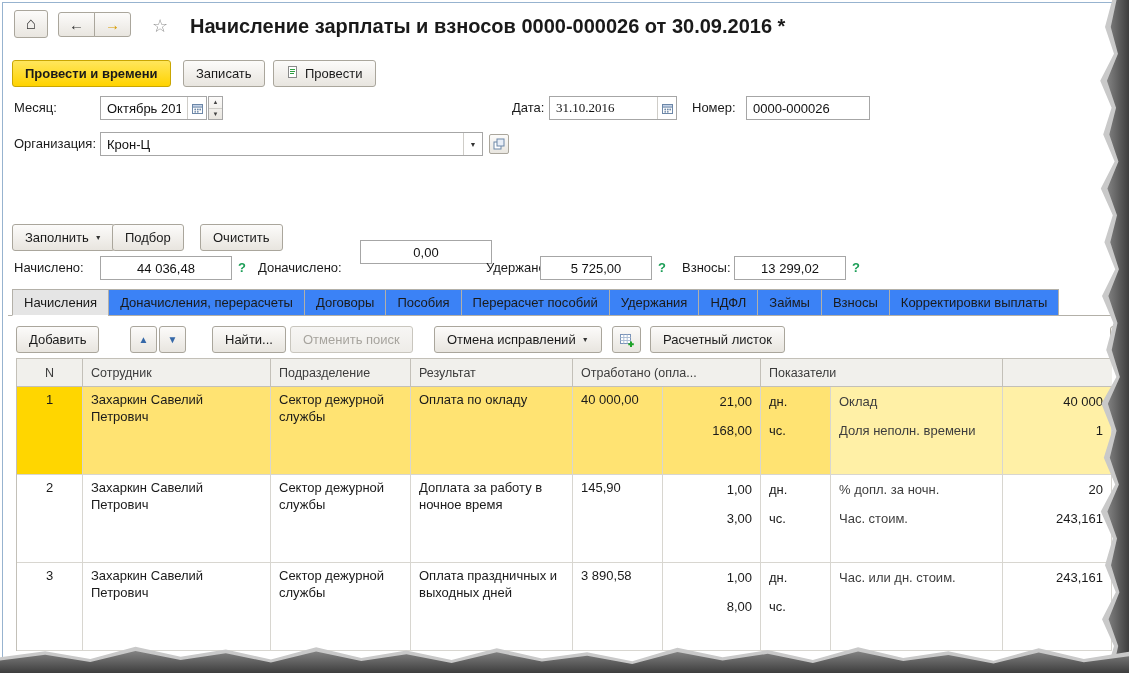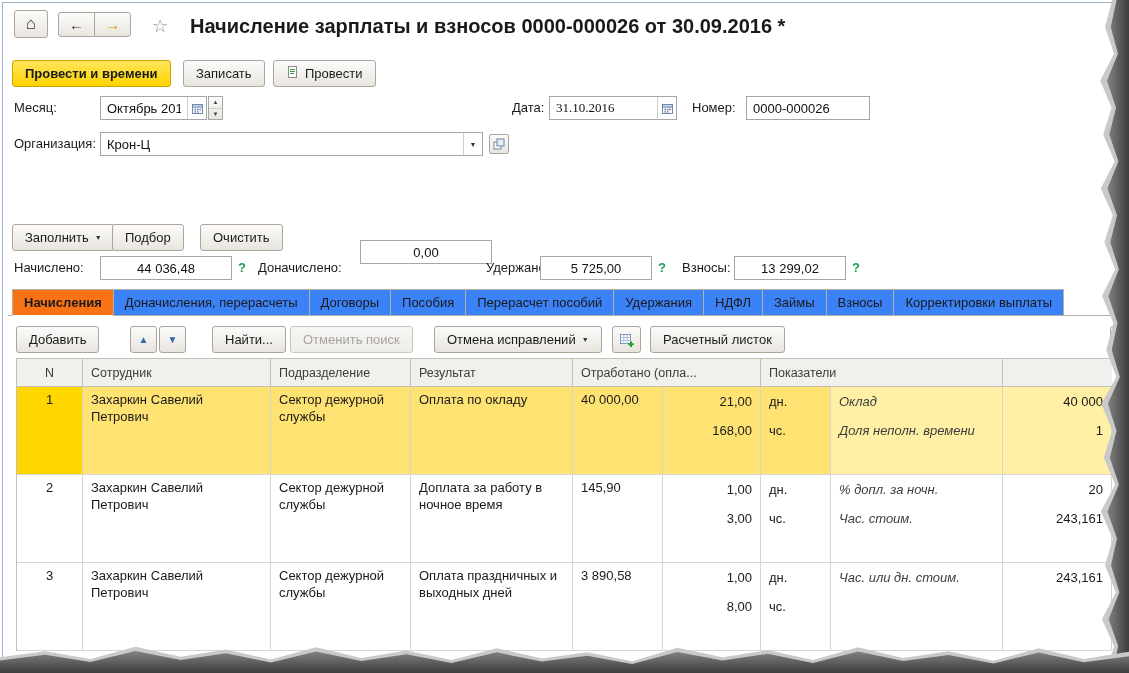--- a/index.html
+++ b/index.html
@@ -48,40 +48,40 @@
   .spin span:first-child { border-bottom: 1px solid #cfcdc8; }
   .sqicon { position: absolute; width: 20px; height: 20px; border: 1px solid #aaa69c; border-radius: 2px;
     background: linear-gradient(#fcfbfa,#e9e6e0); display: flex; align-items: center; justify-content: center; }
   .hint { position: absolute; line-height: 24px; color: #1c9e57; font-weight: bold; font-size: 13px; }
 
   
   .tabs { position: absolute; left: 12px; top: 289px; display: flex; height: 27px; z-index: 3; }
   .tab { display: flex; align-items: center; padding: 0 11px; border: 1px solid #b3b0a8; margin-left: -1px;
     background: #3b82f6; white-space: nowrap; }
   .tab:first-child { margin-left: 0; }
-  .tab.active { background: #f97316; font-weight: bold; border-bottom-color: #fff; }
+  .tab.active { background: #e5e5e5; font-weight: normal; border-bottom-color: #fff; }
   .tabline { position: absolute; left: 8px; right: 0; top: 315px; border-top: 1px solid #b3b0a8; z-index: 2; }
 
   
   .table { position: absolute; left: 16px; top: 358px; width: 1096px; border-left: 1px solid #c3c0b8; z-index: 1; }
   .thead, .trow { display: grid; grid-template-columns: 66px 188px 140px 162px 90px 98px 70px 172px 1fr; }
   .thead { background: #f1f0ec; border-top: 1px solid #c3c0b8; border-bottom: 1px solid #c3c0b8; height: 29px; }
   .th { display: flex; align-items: center; padding: 0 8px; border-right: 1px solid #c3c0b8;
     font-size: 12.5px; color: #3c3c3c; overflow: hidden; white-space: nowrap; }
   .th.center { justify-content: center; }
   .th.span2 { grid-column: span 2; }
   .trow { border-bottom: 1px solid #d8d6d0; background: #fff; min-height: 87px; }
   .c { border-right: 1px solid #d8d6d0; overflow: hidden; }
   .c.pad { padding: 5px 8px; line-height: 1.3; }
   .c.numcell { padding: 5px 8px; text-align: left; }
   .ncell { display: flex; justify-content: center; padding-top: 5px; }
   .stack { padding: 0; }
   .stack .ln { height: 29px; line-height: 29px; padding: 0 8px; white-space: nowrap; overflow: hidden; }
   .stack .ln.r { text-align: right; }
-  .ind .ln { font-style: italic; color: #3d3d3d; }
+  .ind .ln { color: #3d3d3d; }
   .sel .c { background: #ffe372; }
   .sel .c.ncell { background: #ffd600; }
   .sel .c.ind, .sel .c.indval { background: #fff0a6; }
 
   
   .torn { position: absolute; z-index: 50; pointer-events: none; }
   .torn-right-light { top: 0; right: 0; width: 30px; height: 100%; background: #c9c9c9;
     clip-path: polygon(100% 0,100% 100%,24% 100%,50% 96%,10% 92%,56% 88%,20% 84%,46% 80%,6% 76%,54% 72%,16% 68%,44% 64%,8% 60%,58% 56%,24% 52%,48% 48%,10% 44%,54% 40%,18% 36%,46% 32%,6% 28%,52% 24%,14% 20%,42% 16%,4% 12%,50% 8%,20% 4%,44% 0); }
   .torn-right { top: 0; right: 0; width: 24px; height: 100%; background: linear-gradient(90deg,#8a8a8a,#3d3d3d);
     clip-path: polygon(100% 0,100% 100%,30% 100%,55% 96%,15% 92%,60% 88%,25% 84%,50% 80%,10% 76%,58% 72%,20% 68%,48% 64%,12% 60%,62% 56%,28% 52%,52% 48%,14% 44%,58% 40%,22% 36%,50% 32%,10% 28%,56% 24%,18% 20%,46% 16%,8% 12%,54% 8%,24% 4%,48% 0); }

